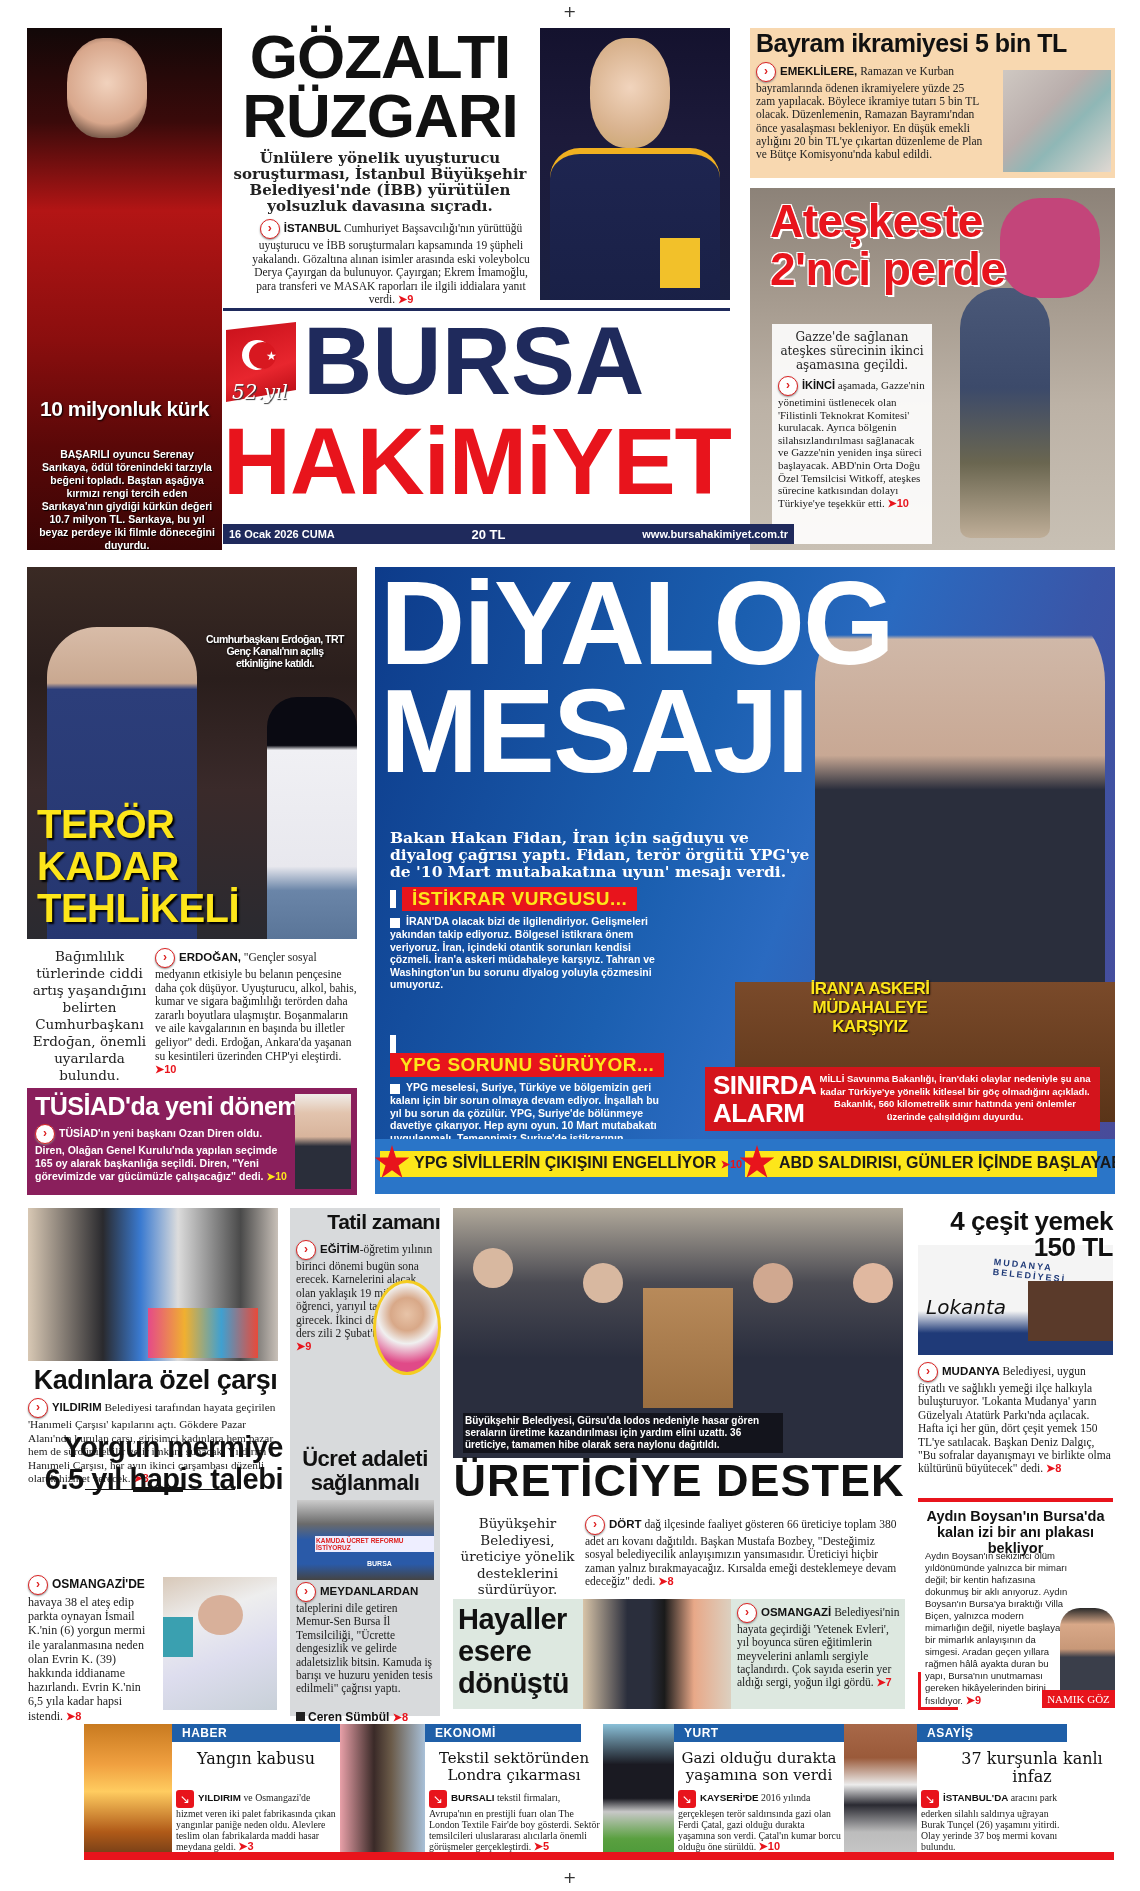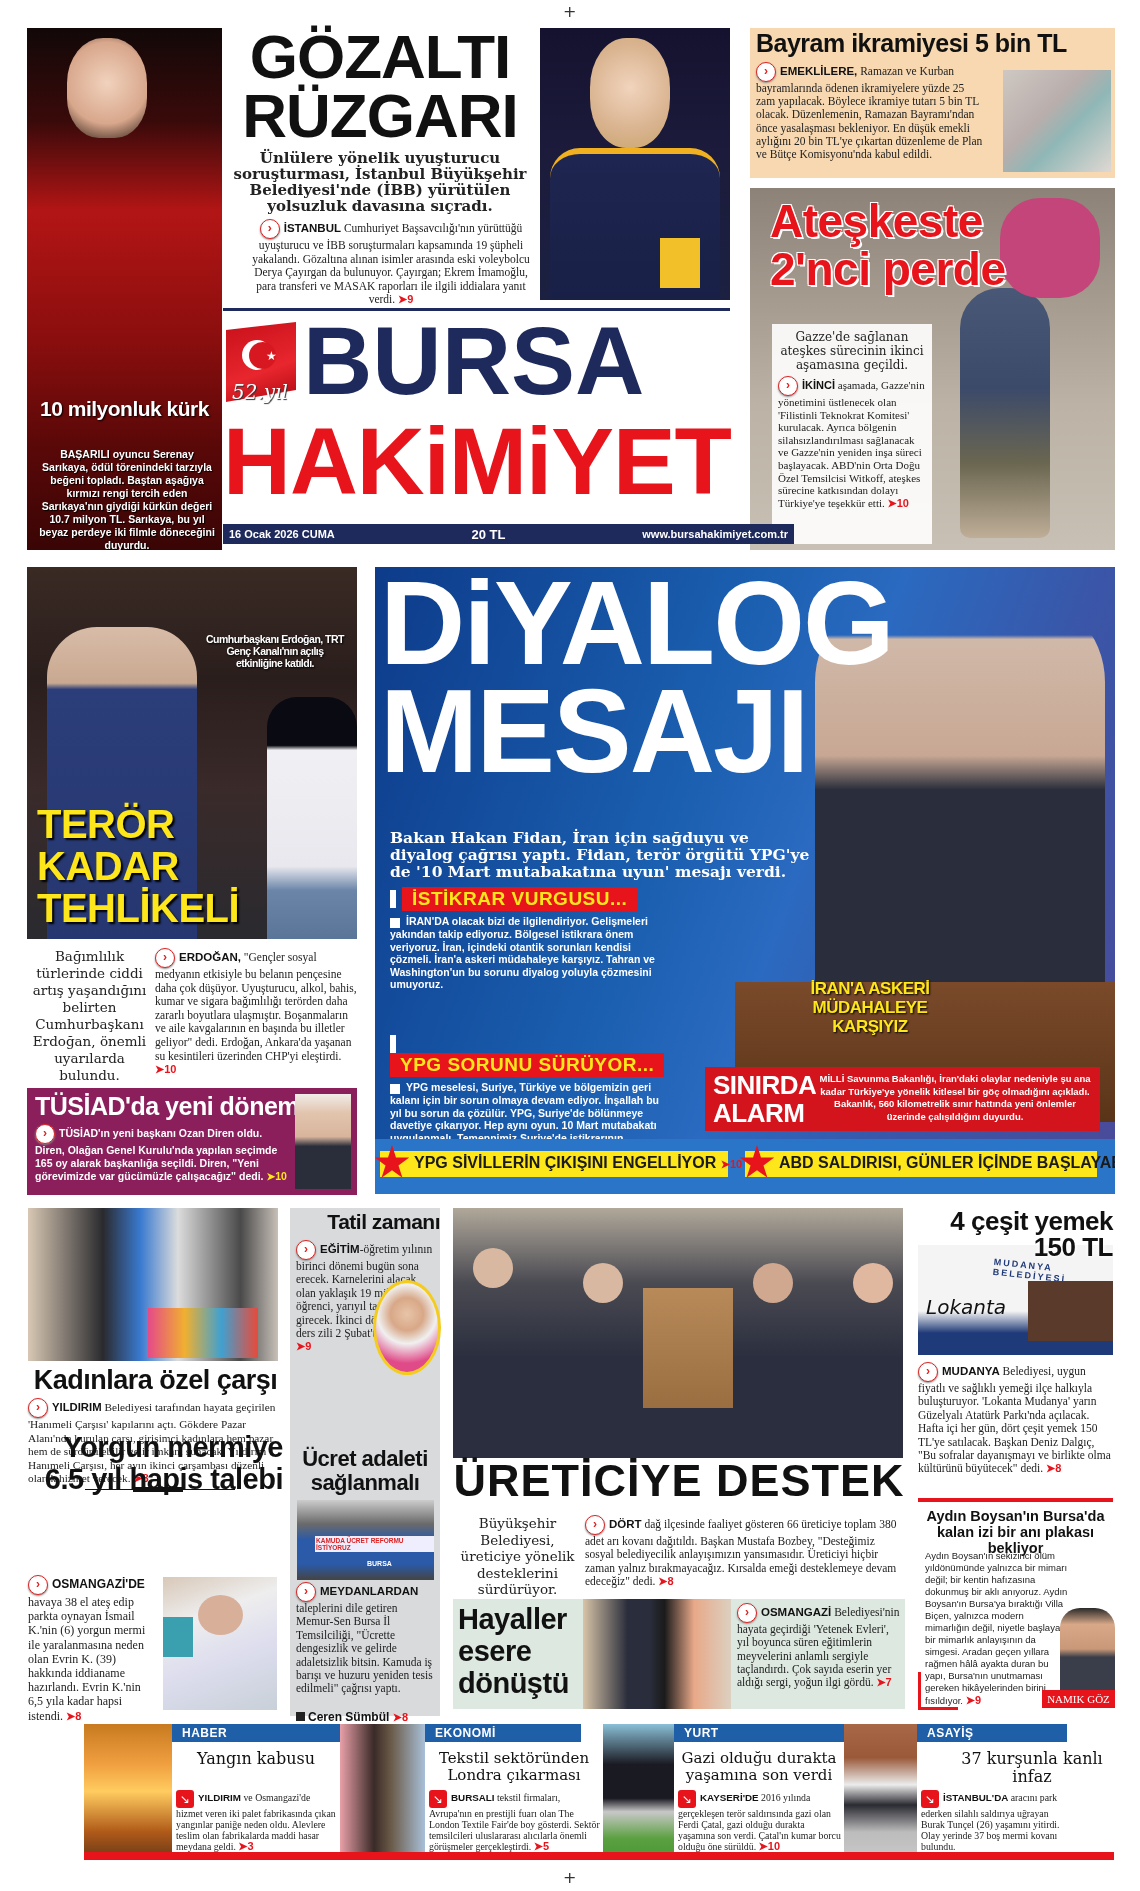--- a/index.html
+++ b/index.html
@@ -181,20 +181,21 @@
   <span class="arrow">›</span><span class="lead">MEYDANLARDAN</span> <span>taleplerini dile getiren Memur-Sen Bursa İl Temsilciliği, "Ücrette dengesizlik ve gelirde adaletsizlik bitsin. Kamuda iş barışı ve huzuru yeniden tesis edilmeli" çağrısı yaptı.</span>
   <div class="lead" style="margin-top:15px;font-size:12px"><span style="display:inline-block;width:9px;height:9px;background:#222;margin-right:3px"></span><span>Ceren Sümbül</span> <span class="pg">➤</span><span class="pg">8</span></div>
 </div>
 
 <div class="photo" style="left:453px;top:1208px;width:450px;height:250px;background:linear-gradient(180deg,#b0a89a 0%,#4a4a52 30%,#2a2e3e 60%,#2a2e3e 100%)">
   <div style="position:absolute;left:190px;top:80px;width:90px;height:120px;background:linear-gradient(180deg,#b88a5a,#9a6e40)"></div>
   <div style="position:absolute;left:20px;top:40px;width:40px;height:40px;border-radius:50%;background:#d8b8a0"></div>
   <div style="position:absolute;left:130px;top:55px;width:40px;height:40px;border-radius:50%;background:#d8b8a0"></div>
   <div style="position:absolute;left:300px;top:55px;width:40px;height:40px;border-radius:50%;background:#d0a890"></div>
   <div style="position:absolute;left:400px;top:55px;width:40px;height:40px;border-radius:50%;background:#e0b8a0"></div>
+  <div class="sans" style="position:absolute;left:10px;top:205px;width:320px;font-size:10px;line-height:12px;color:#fff;font-weight:bold;background:rgba(0,0,0,0.55);padding:2px">Büyükşehir Belediyesi, Gürsu'da lodos nedeniyle hasar gören seraların üretime kazandırılması için yardım elini uzattı. 36 üreticiye, tamamen hibe olarak sera naylonu dağıtıldı.</div>
 </div>
 <div class="abs cond" style="left:453px;top:1458px;width:452px;font-size:45px;line-height:46px;color:#111;letter-spacing:1px;text-align:center">ÜRETİCİYE DESTEK</div>
 <div class="abs" style="left:455px;top:1515px;width:125px;font-family:'DejaVu Serif',serif;font-size:13.5px;line-height:16.5px;text-align:center;color:#222">Büyükşehir Belediyesi, üreticiye yönelik desteklerini sürdürüyor.</div>
 <div class="abs body-text" style="left:585px;top:1515px;width:318px;font-size:11.5px;line-height:13.4px">
   <span class="arrow">›</span><span class="lead">DÖRT</span> <span>dağ ilçesinde faaliyet gösteren 66 üreticiye toplam 380 adet arı kovanı dağıtıldı. Başkan Mustafa Bozbey, "Desteğimiz sosyal belediyecilik anlayışımızın yansımasıdır. Üreticiyi hiçbir zaman yalnız bırakmayacağız. Kırsalda emeği desteklemeye devam edeceğiz" dedi.</span> <span class="pg">➤</span><span class="pg">8</span>
 </div>
 
 <div class="abs" style="left:453px;top:1599px;width:452px;height:110px;background:#dde8e0"></div>
 <div class="abs cond" style="left:458px;top:1603px;width:130px;font-size:29px;line-height:32px;color:#111">Hayaller esere dönüştü</div>
 <div class="photo" style="left:583px;top:1599px;width:148px;height:110px;background:linear-gradient(90deg,#d8c4a8 0%,#2a2e3c 30%,#2a2e3c 45%,#1a1a1a 55%,#e8a888 75%,#dcd0c0 100%)"></div>

